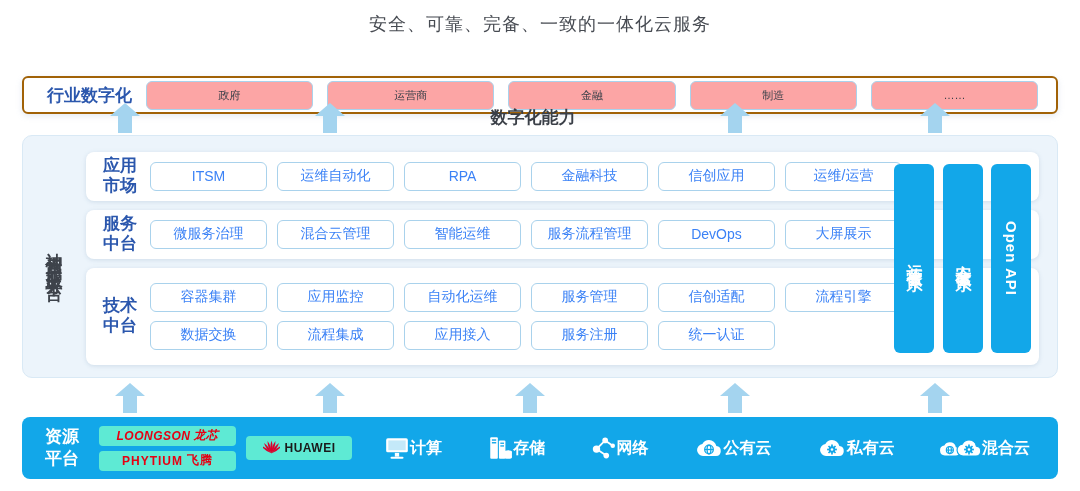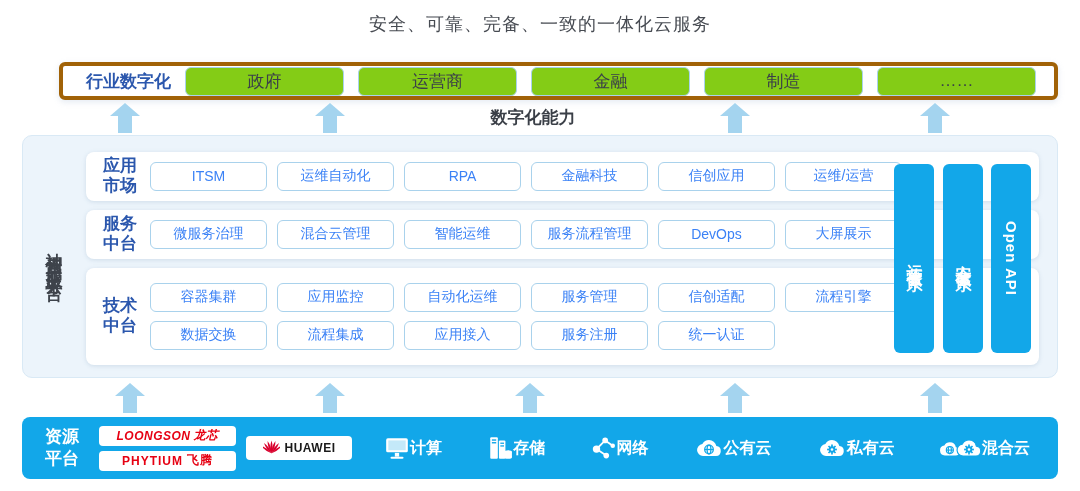--- a/index.html
+++ b/index.html
@@ -3,28 +3,28 @@
 <meta charset="utf-8">
 <style>
   html,body{margin:0;padding:0;background:#ffffff;}
   body{width:1080px;height:491px;position:relative;overflow:hidden;
        font-family:"Liberation Sans","DejaVu Sans",sans-serif;}
 
   .title{position:absolute;top:12px;left:0;width:1080px;text-align:center;
          font-size:18px;font-weight:normal;color:#474b52;letter-spacing:1px;}
 
   
-  .industry-bar{position:absolute;left:22px;right:22px;top:62px;height:38px;
-    background:#fff;border:4px solid #a16207;border-radius:6px;
+  .industry-bar{position:absolute;left:22px;right:22px;top:76px;height:38px;
+    background:#fff;border:2px solid #a16207;border-radius:6px;
     box-shadow:0 2px 6px rgba(130,160,195,.22);
-    display:flex;align-items:center;padding:0 18px 0 23px;box-sizing:border-box;margin-left:37px;}
+    display:flex;align-items:center;padding:0 18px 0 23px;box-sizing:border-box;}
   .industry-label{color:#2b57ad;font-weight:bold;font-size:17px;margin-right:14px;white-space:nowrap;}
   .industry-items{flex:1;display:flex;gap:14px;}
-  .ind-box{flex:1;height:27px;border:1px solid #a9d2ec;border-radius:6px;background:#84cc16;
-    display:flex;align-items:center;justify-content:center;font-size:17px;color:#3b4049;}
+  .ind-box{flex:1;height:27px;border:1px solid #a9d2ec;border-radius:6px;background:#fca5a5;
+    display:flex;align-items:center;justify-content:center;font-size:11px;color:#3b4049;}
 
   
   .band{position:absolute;left:0;width:1080px;}
   .band-top{top:100px;height:35px;}
   .band-bottom{top:381px;height:34px;}
   .uarrow{position:absolute;bottom:2px;width:30px;height:30px;}
   .uarrow::before{content:"";position:absolute;top:0;left:0;width:0;height:0;
     border-left:15px solid transparent;border-right:15px solid transparent;
     border-bottom:13px solid #a4d4ef;}
   .uarrow::after{content:"";position:absolute;top:13px;left:8px;width:14px;height:17px;background:#a4d4ef;}
@@ -50,21 +50,21 @@
   .pillar{position:absolute;top:28px;height:189px;width:40px;background:#12a7e9;border-radius:6px;
     color:#fff;display:flex;align-items:center;justify-content:center;
     writing-mode:vertical-rl;font-weight:bold;font-size:16px;letter-spacing:4px;}
   .pillar.latin{letter-spacing:1px;font-size:15px;}
 
   
   .resource{position:absolute;left:22px;right:22px;top:417px;height:62px;background:#12a7e9;
     border-radius:8px;display:flex;align-items:center;padding:0 20px 0 23px;box-sizing:border-box;}
   .res-label{color:#fff;font-weight:bold;font-size:17px;width:38px;line-height:1.3;margin-right:16px;}
   .chips-col{display:flex;flex-direction:column;gap:5px;margin-right:10px;}
-  .chip{background:#ffffff;border-radius:4px;display:flex;align-items:center;justify-content:center;}
+  .chip{background:#5eead4;border-radius:4px;display:flex;align-items:center;justify-content:center;}
   .chip-loongson,.chip-phytium{height:20px;width:137px;}
   .chip-loongson span{color:#e60012;font-weight:bold;font-style:italic;font-size:12px;letter-spacing:.5px;}
   .chip-loongson .sfx{margin-left:3px;font-style:italic;}
   .chip-phytium span{color:#e60012;font-weight:bold;font-size:12px;letter-spacing:1px;}
   .chip-phytium .sfx{margin-left:4px;}
   .chip-huawei{height:24px;width:106px;gap:5px;margin-right:14px;}
   .chip-huawei .hw-text{color:#1a1a1a;font-weight:bold;font-size:12px;letter-spacing:.5px;}
   .services{flex:1;display:flex;align-items:center;justify-content:space-between;padding:0 8px 0 18px;}
   .service{display:flex;align-items:center;color:#fff;font-size:16px;font-weight:bold;}
   .service .icn{display:flex;align-items:center;}

